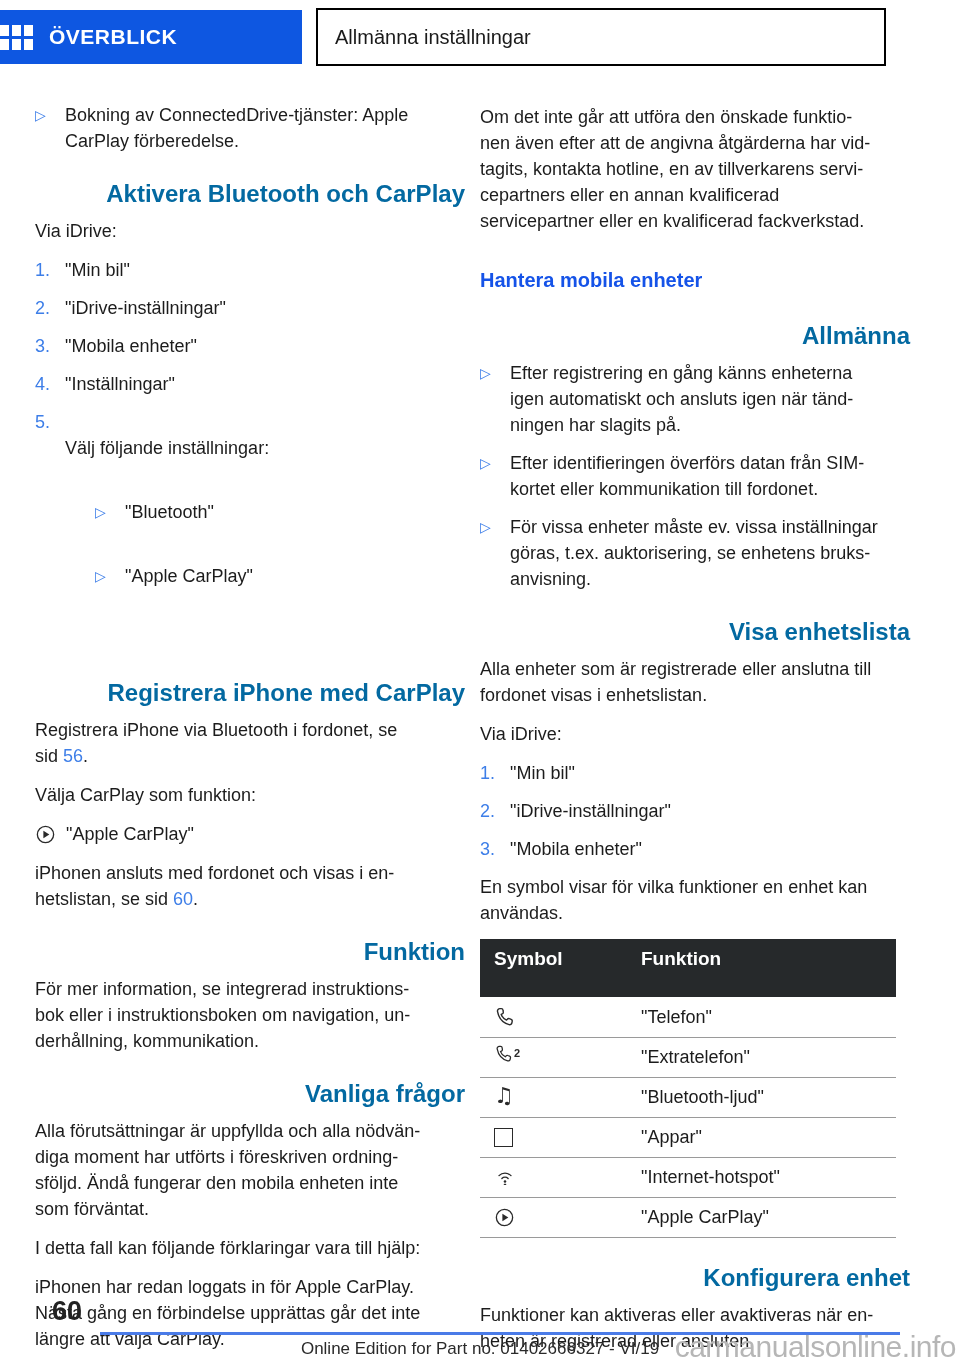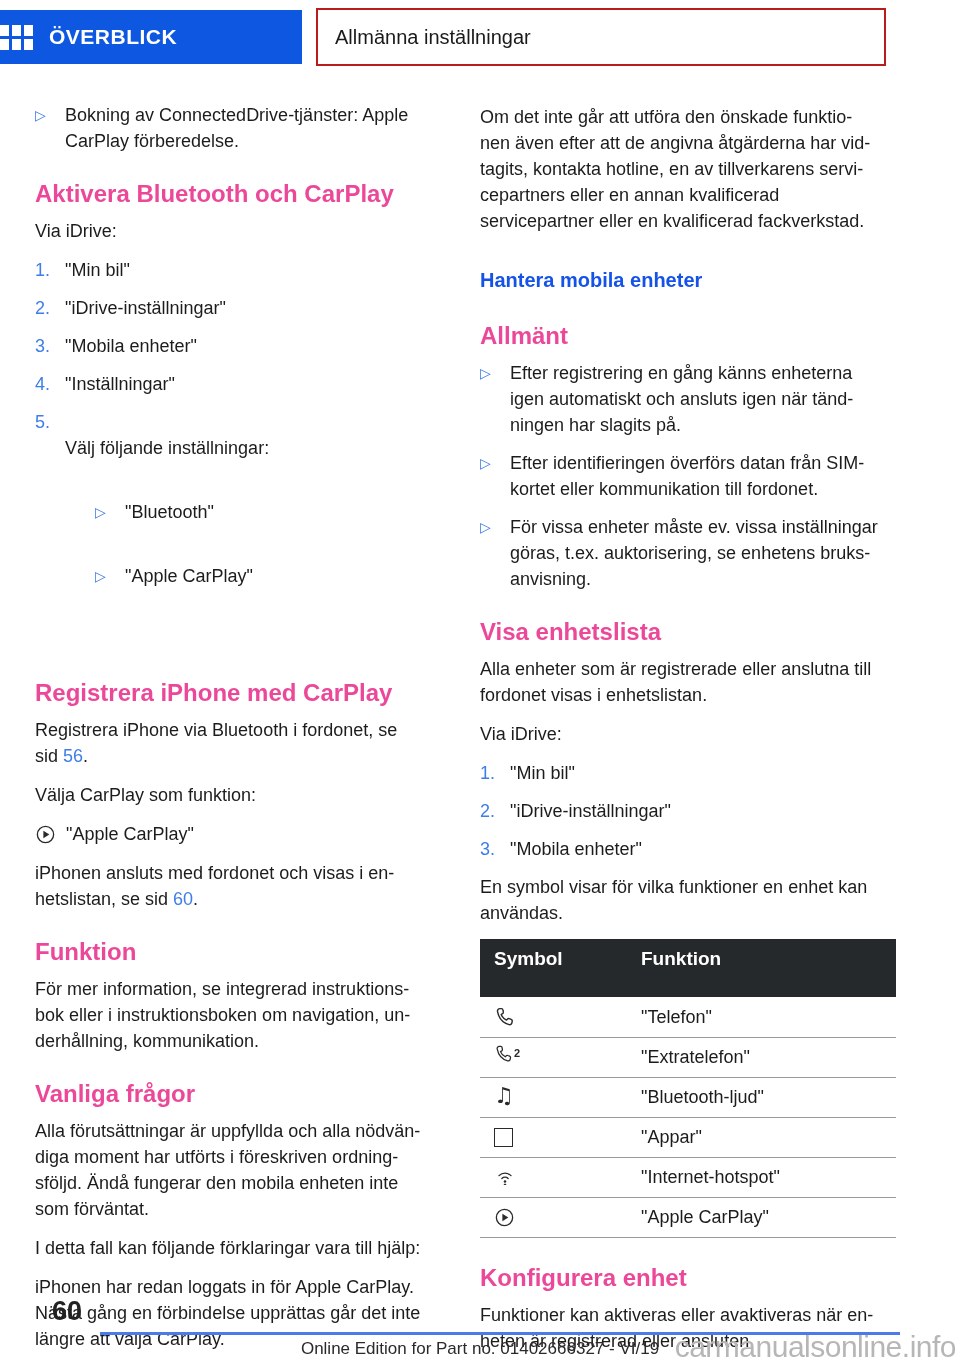--- a/index.html
+++ b/index.html
@@ -21,30 +21,30 @@
     background:#0e57e1;
     display:flex; align-items:center;
     gap:16px;
   }
   .grid-icon { display:grid; grid-template-columns:repeat(3,9px); grid-template-rows:repeat(2,11px); gap:3px; }
   .grid-icon span { background:#ffffff; }
   .badge-label { color:#ffffff; font-weight:bold; font-size:21px; letter-spacing:.5px; }
   .title-box {
     position:absolute; left:316px; top:0;
     width:570px; height:58px;
-    background:#ffffff; border:2px solid #b91c1c;
+    background:#ffffff; border:2px solid #000000;
     display:flex; align-items:center; padding-left:17px;
     font-size:20px; color:#1a1a1a;
   }
   
   .content { position:absolute; top:102px; left:35px; width:876px; display:flex; gap:15px; }
   .col { width:430px; font-size:18px; line-height:26px; }
   .col p { white-space:pre-line; margin:0 0 13px 0; }
   h2.sec { color:#1553e8; font-size:20px; line-height:32px; font-weight:bold; margin:30px 0 12px 0; }
-  h3.sub { color:#ec4899; font-size:24px; line-height:28px; font-weight:bold; margin:26px 0 10px 0; }
+  h3.sub { color:#0369a1; font-size:24px; line-height:28px; font-weight:bold; margin:26px 0 10px 0;text-align:right; }
   .first { margin-top:2px !important; }
   
   .blist { list-style:none; margin:0 0 8px 0; }
   .blist > li { display:flex; margin:0 0 12px 0; }
   .tri { color:#3d7ee8; font-size:14px; line-height:26px; width:30px; flex:0 0 30px; font-family:"DejaVu Sans",sans-serif; }
   .btext { white-space:pre-line; }
   
   .nlist { list-style:none; counter-reset:step; margin:4px 0 10px 0; }
   .nlist > li { counter-increment:step; display:flex; margin:0 0 12px 0; }
   .nlist > li::before { content:counter(step) "."; color:#3d7ee8; width:30px; flex:0 0 30px; }
@@ -177,21 +177,21 @@
     <div class="col">
 
       <p class="first">Om det inte går att utföra den önskade funktio-
 nen även efter att de angivna åtgärderna har vid-
 tagits, kontakta hotline, en av tillverkarens servi-
 cepartners eller en annan kvalificerad
 servicepartner eller en kvalificerad fackverkstad.</p>
 
       <h2 class="sec">Hantera mobila enheter</h2>
 
-      <h3 class="sub">Allmänt</h3>
+      <h3 class="sub">Allmänna</h3>
       <ul class="blist">
         <li>
           <span class="tri">▷</span>
           <span class="btext">Efter registrering en gång känns enheterna
 igen automatiskt och ansluts igen när tänd-
 ningen har slagits på.</span>
         </li>
         <li>
           <span class="tri">▷</span>
           <span class="btext">Efter identifieringen överförs datan från SIM-

